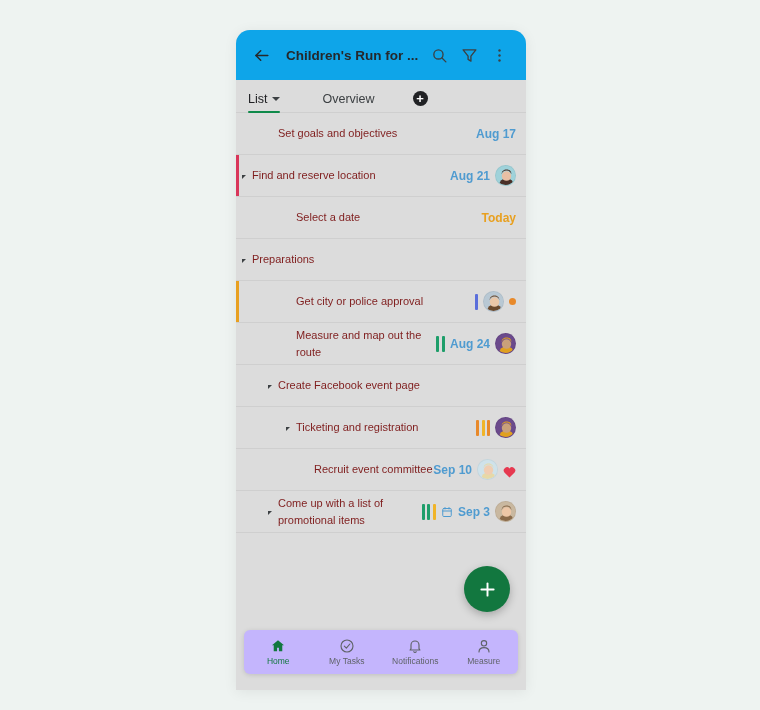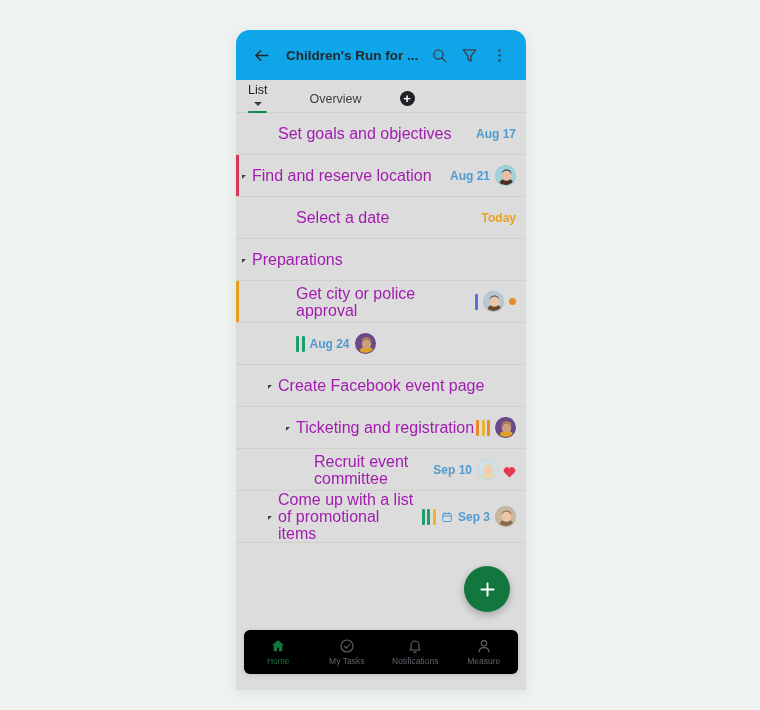--- a/index.html
+++ b/index.html
@@ -66,21 +66,21 @@
     position: relative;
   }
   .tab {
     position: relative;
     display: flex; align-items: center; gap: 5px;
     padding-bottom: 6px;
     font-size: 12.5px;
     color: #3c4043;
     cursor: pointer;
   }
-  .tab.active { color: #202124; flex-direction: column; }
+  .tab.active { color: #202124; }
   .tab.active::after {
     content: "";
     position: absolute;
     left: 0; right: 0; bottom: -1px;
     height: 2.5px;
     background: #0f8a4a;
     border-radius: 2px;
   }
   .tab .caret {
     width: 0; height: 0;
@@ -126,22 +126,22 @@
     width: 0; height: 0;
     border-top: 4.5px solid #3c4043;
     border-right: 4.5px solid transparent;
     margin-right: 6px;
     flex: none;
     margin-top: 3px;
   }
   .row .disc.ph { border-top-color: transparent; }
   .row .label {
     flex: 1;
-    font-size: 16px;
-    color: #a21caf;
+    font-size: 11px;
+    color: #7f1d1d;
     line-height: 17px;
   }
   .row .right {
     display: flex;
     align-items: center;
     gap: 5px;
     flex: none;
   }
   .date { font-size: 12px; color: #4f9bd0; white-space: nowrap; font-weight: bold; }
   .date.today { color: #e8a020; }
@@ -176,21 +176,21 @@
     box-shadow: 0 3px 8px rgba(0,0,0,0.25);
     cursor: pointer;
     z-index: 6;
   }
 
   
   .bottomnav {
     position: absolute;
     left: 8px; right: 8px; bottom: 16px;
     height: 44px;
-    background: #000000;
+    background: #c4b5fd;
     border-radius: 6px;
     display: flex;
     align-items: center;
     box-shadow: 0 1px 5px rgba(0,0,0,0.13);
     z-index: 8;
   }
   .navitem {
     flex: 1;
     display: flex; flex-direction: column;
     align-items: center; justify-content: center;
@@ -292,20 +292,21 @@
                 <circle cx="12" cy="12" r="12" fill="#b8c8d4"></circle>
                 <ellipse cx="12" cy="22" rx="8.5" ry="8" fill="#6b4a2e"></ellipse>
                 <circle cx="12" cy="11.5" r="5.4" fill="#eac7a8"></circle>
                 <path d="M6.4 9.5a5.8 5.8 0 0 1 11.2 0c0-4-2.5-5.6-5.6-5.6S6.4 5.5 6.4 9.5z" fill="#6b4a2e"></path>
               </svg></div>
             <span class="dot" style="background: rgb(232, 137, 42);"></span>
           </div>
         </div>
         <div class="row in2">
           <span class="disc ph"></span>
+          <div class="label">Measure and map out the route</div>
           <div class="right">
             <div class="tagset">
               <span class="tagbar" style="background: rgb(30, 158, 106);"></span>
               <span class="tagbar" style="background: rgb(30, 158, 106);"></span>
             </div>
             <span class="date">Aug 24</span>
             <div class="avatar" style="background: rgb(107, 74, 140);"><svg width="21" height="21" viewBox="0 0 24 24">
                 <circle cx="12" cy="12" r="12" fill="#6b4a8c"></circle>
                 <ellipse cx="12" cy="22" rx="8.5" ry="8" fill="#e0a020"></ellipse>
                 <circle cx="12" cy="11.5" r="5.4" fill="#c9a07a"></circle>

